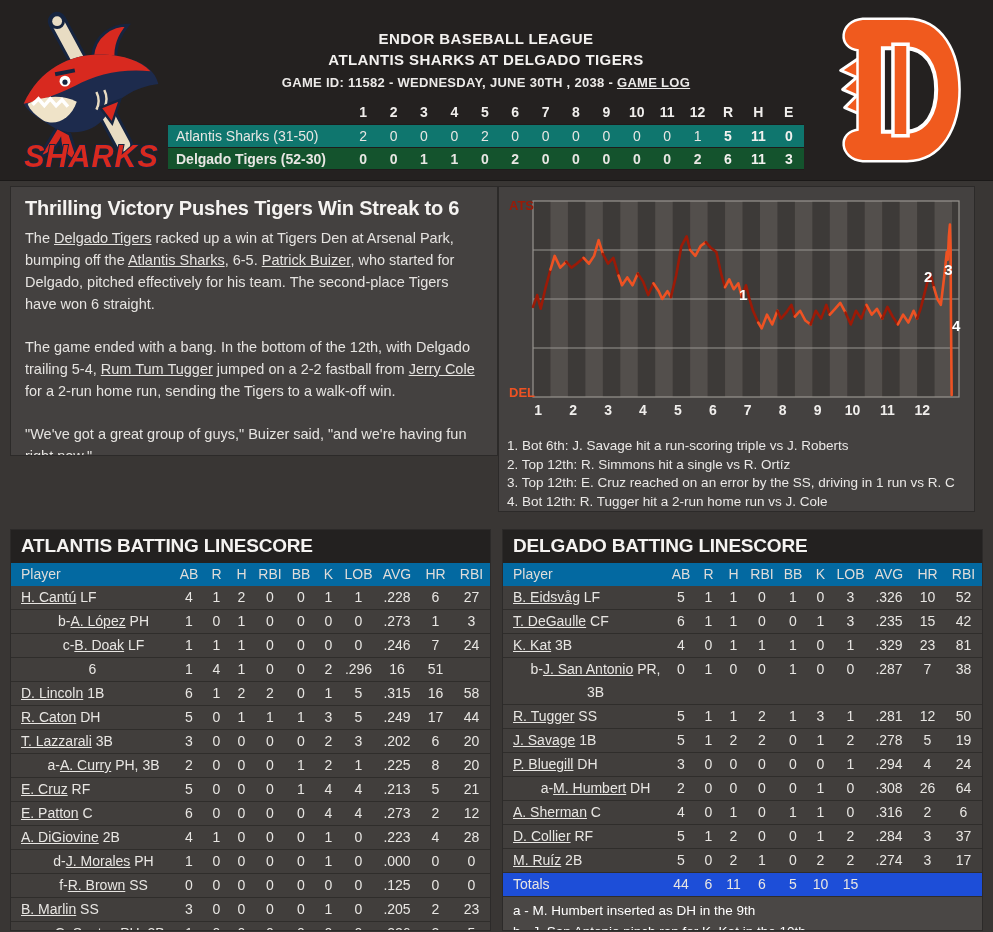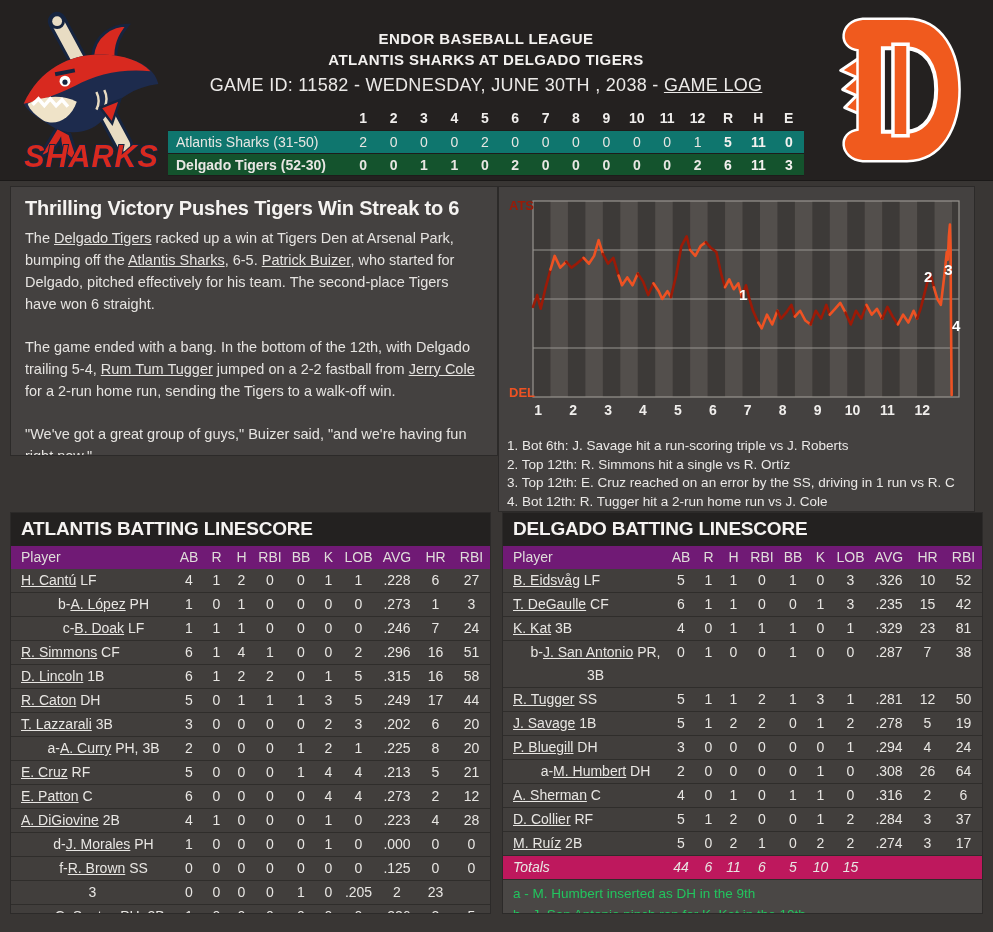--- a/index.html
+++ b/index.html
@@ -9,21 +9,21 @@
     font-family:"Liberation Sans","DejaVu Sans",sans-serif;
     color:#e8e6e3;
   }
   
   .top-header { position:relative; height:181px; background:#242120; border-bottom:1px solid #1b1918; }
   .logo-left  { position:absolute; left:6px;  top:4px; width:172px; height:172px; }
   .logo-right { position:absolute; right:8px; top:2px; width:168px; height:176px; }
   .header-center { position:absolute; left:168px; width:636px; top:0; text-align:center; }
   .hdr-line1 { margin-top:30px; font-size:15px; font-weight:bold; color:#f3f1ef; letter-spacing:.4px; }
   .hdr-line2 { margin-top:4px; font-size:15px; font-weight:bold; color:#f3f1ef; letter-spacing:.4px; }
-  .hdr-line3 { margin-top:7px; font-size:18px; font-weight:normal; color:#eceae8; letter-spacing:.3px; }
+  .hdr-line3 { margin-top:7px; font-size:13px; font-weight:bold; color:#eceae8; letter-spacing:.3px; }
   .hdr-line3 a { color:#eceae8; text-decoration:underline; cursor:pointer; }
   
   .linescore { margin:11px auto 0 auto; width:636px; font-size:14px; }
   .ls-row { display:grid; grid-template-columns:180px repeat(15,1fr); height:23px; line-height:23px; }
   .ls-head .ls-cell { font-weight:bold; color:#f0eeec; }
   .ls-cell { text-align:center; }
   .ls-team { text-align:left; padding-left:8px; white-space:nowrap; }
   .ls-body1 { background:#0f766e; border-top:1px solid #1e1c1b; }
   .ls-body2 { background:#14532d; border-top:1px solid #1e1c1b; border-bottom:1px solid #1e1c1b; }
   .ls-bold { font-weight:bold; }
@@ -33,34 +33,34 @@
   .row1 { display:flex; gap:0; align-items:flex-start; }
   .panel { background:#444140; border:1px solid #2c2a29; }
   .article-panel { width:488px; height:270px; padding:10px 14px; overflow:hidden; }
   .article-headline { font-size:20px; font-weight:bold; color:#f5f3f1; margin-bottom:7px; letter-spacing:-.2px; }
   .article-panel p { font-size:14.5px; line-height:22px; color:#e5e3e0; margin-bottom:21px; }
   .article-panel p a { color:#e5e3e0; text-decoration:underline; cursor:pointer; }
   .chart-panel { width:477px; height:326px; padding:6px 8px; overflow:hidden; }
   .chart-notes { margin-top:2px; }
   .chart-note { font-size:13.5px; line-height:18.5px; color:#eae8e6; white-space:nowrap; overflow:hidden; }
   
-  .row2 { display:flex; gap:11px; }
+  .row2 { display:flex; gap:11px; margin-top:17px; }
   .bat-panel { flex:1; height:402px; overflow:hidden; background:#413e3c; border:1px solid #2c2a29; }
   .bat-title { background:#232120; color:#f5f3f1; font-size:19px; font-weight:bold; padding:5px 10px 6px 10px; letter-spacing:-.2px; }
   .bt-row { display:grid; grid-template-columns:1fr 30px 25px 25px 32px 30px 25px 35px 42px 35px 37px; align-items:start; }
-  .bt-header { background:#701a75; }
+  .bt-header { background:#0369a1; }
   .bt-header .bt-cell { color:#dfddda; font-weight:normal; }
   .bt-cell { font-size:14px; line-height:23px; text-align:center; }
   .bt-player { text-align:left; padding-left:10px; white-space:normal; }
   .bt-player.indent { padding-left:22px;text-align:center; }
   .bt-player a { color:#e8e6e3; text-decoration:underline; cursor:pointer; }
   .bt-data { background:#413e3c; border-bottom:1px solid #2f2d2b; }
-  .bt-totals { background:#be185d; border-bottom:1px solid #2f2d2b;font-style:italic; }
+  .bt-totals { background:#1d4ed8; border-bottom:1px solid #2f2d2b; }
   .bt-foot { background:#4a4745; padding:3px 10px 4px 10px; }
-  .bt-foot div { font-size:13.5px; line-height:21px; color:#22c55e; }
+  .bt-foot div { font-size:13.5px; line-height:21px; color:#ffffff; }
   svg text { font-family:"Liberation Sans","DejaVu Sans",sans-serif; }
 </style>
 </head>
 <body>
 
 <div class="top-header">
 
   <svg class="logo-left" viewBox="0 0 175 172">
     <line x1="52" y1="16" x2="120" y2="142" stroke="#16243f" stroke-width="19" stroke-linecap="round"></line>
     <line x1="52" y1="16" x2="120" y2="142" stroke="#e8dcc3" stroke-width="13" stroke-linecap="round"></line>
@@ -281,21 +281,20 @@
           <div class="bt-cell">1</div>
           <div class="bt-cell">0</div>
           <div class="bt-cell">0</div>
           <div class="bt-cell">0</div>
           <div class="bt-cell">0</div>
           <div class="bt-cell">.246</div>
           <div class="bt-cell">7</div>
           <div class="bt-cell">24</div>
         </div>
         <div class="bt-row bt-data">
-          <div class="bt-cell bt-player"><a>R. Simmons</a> CF</div>
           <div class="bt-cell">6</div>
           <div class="bt-cell">1</div>
           <div class="bt-cell">4</div>
           <div class="bt-cell">1</div>
           <div class="bt-cell">0</div>
           <div class="bt-cell">0</div>
           <div class="bt-cell">2</div>
           <div class="bt-cell">.296</div>
           <div class="bt-cell">16</div>
           <div class="bt-cell">51</div>
@@ -411,20 +410,21 @@
           <div class="bt-cell">0</div>
           <div class="bt-cell">0</div>
           <div class="bt-cell">0</div>
           <div class="bt-cell">0</div>
           <div class="bt-cell">0</div>
           <div class="bt-cell">.125</div>
           <div class="bt-cell">0</div>
           <div class="bt-cell">0</div>
         </div>
         <div class="bt-row bt-data">
+          <div class="bt-cell bt-player"><a>B. Marlin</a> SS</div>
           <div class="bt-cell">3</div>
           <div class="bt-cell">0</div>
           <div class="bt-cell">0</div>
           <div class="bt-cell">0</div>
           <div class="bt-cell">0</div>
           <div class="bt-cell">1</div>
           <div class="bt-cell">0</div>
           <div class="bt-cell">.205</div>
           <div class="bt-cell">2</div>
           <div class="bt-cell">23</div>

